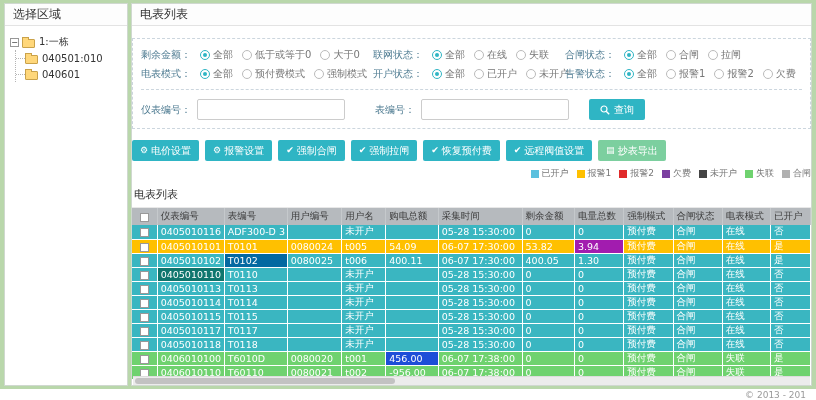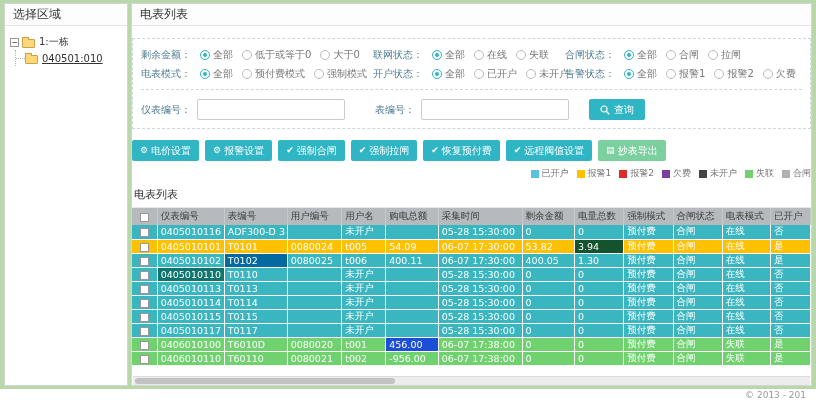--- a/index.html
+++ b/index.html
@@ -13,21 +13,21 @@
 
   
   .tree{padding:8px 5px;font-size:10px;color:#333;}
   .tree-root{display:flex;align-items:center;height:16px;}
   .toggle{width:9px;height:9px;border:1px solid #979797;background:#fff;font-size:8px;line-height:7px;
     text-align:center;color:#333;flex:none;margin-right:3px;cursor:pointer;}
   .folder{width:13px;height:9px;background:#ffd77a;border:1px solid #caa24a;border-radius:1px;
     position:relative;flex:none;margin-right:4px;margin-top:2px;}
   .folder:before{content:"";position:absolute;top:-3px;left:-1px;width:5px;height:2px;
     background:#ffd77a;border:1px solid #caa24a;border-bottom:0;}
-  .tree-children{margin-left:5px;border-left:1px dotted #b5b5b5;text-decoration:underline;}
+  .tree-children{margin-left:5px;border-left:1px dotted #b5b5b5;}
   .tree-child{display:flex;align-items:center;height:16px;cursor:pointer;}
   .elbow{width:9px;height:0;border-top:1px dotted #b5b5b5;flex:none;}
   .tree-label{white-space:nowrap;}
 
   
   .content{flex:1;padding:12px 0 0;overflow:hidden;position:relative;}
   .filter-box{border:1px dashed #ccd6de;padding:6px 8px 8px;}
   .radio-row{display:grid;grid-template-columns:232px 192px 1fr;margin:3px 0 5px;}
   .radio-group{display:flex;align-items:center;gap:9px;font-size:10px;color:#5d7b8a;white-space:nowrap;}
   .group-label{color:#4f7c92;}
@@ -79,20 +79,25 @@
       <div class="tree-root">
         <span class="toggle">−</span>
         <span class="folder"></span>
         <span class="tree-label">1:一栋</span>
       </div>
       <div class="tree-children" id="tree-children">
           <div class="tree-child">
             <span class="elbow"></span>
             <span class="folder"></span>
             <span class="tree-label">040501:010</span>
+          </div>
+          <div class="tree-child">
+            <span class="elbow"></span>
+            <span class="folder"></span>
+            <span class="tree-label">040601</span>
           </div>
         </div>
     </div>
   </aside>
 
   <section class="main-panel">
     <div class="panel-header">电表列表</div>
 
     <div class="content">
 
@@ -328,21 +333,21 @@
             </tr>
             <tr>
               <td class="cb-col" style="background: rgb(255, 192, 0);"><span class="cb"></span></td>
               <td style="background: rgb(255, 192, 0);">0405010101</td>
               <td style="background: rgb(255, 192, 0);">T0101</td>
               <td style="background: rgb(255, 192, 0);">0080024</td>
               <td style="background: rgb(255, 192, 0);">t005</td>
               <td style="background: rgb(255, 192, 0);">54.09</td>
               <td style="background: rgb(255, 192, 0);">06-07 17:30:00</td>
               <td style="background: rgb(255, 192, 0);">53.82</td>
-              <td style="background: #14532d;">3.94</td>
+              <td style="background: #a21caf;">3.94</td>
               <td style="background: rgb(255, 192, 0);">预付费</td>
               <td style="background: rgb(255, 192, 0);">合闸</td>
               <td style="background: rgb(255, 192, 0);">在线</td>
               <td style="background: rgb(255, 192, 0);">是</td>
             </tr>
             <tr>
               <td class="cb-col" style="background: rgb(58, 182, 193);"><span class="cb"></span></td>
               <td style="background: rgb(58, 182, 193);">0405010102</td>
               <td style="background: #0369a1;">T0102</td>
               <td style="background: rgb(58, 182, 193);">0080025</td>
@@ -413,20 +418,35 @@
               <td style="background: rgb(58, 182, 193);">0</td>
               <td style="background: rgb(58, 182, 193);">预付费</td>
               <td style="background: rgb(58, 182, 193);">合闸</td>
               <td style="background: rgb(58, 182, 193);">在线</td>
               <td style="background: rgb(58, 182, 193);">否</td>
             </tr>
             <tr>
               <td class="cb-col" style="background: rgb(58, 182, 193);"><span class="cb"></span></td>
               <td style="background: rgb(58, 182, 193);">0405010117</td>
               <td style="background: rgb(58, 182, 193);">T0117</td>
+              <td style="background: rgb(58, 182, 193);"></td>
+              <td style="background: rgb(58, 182, 193);">未开户</td>
+              <td style="background: rgb(58, 182, 193);"></td>
+              <td style="background: rgb(58, 182, 193);">05-28 15:30:00</td>
+              <td style="background: rgb(58, 182, 193);">0</td>
+              <td style="background: rgb(58, 182, 193);">0</td>
+              <td style="background: rgb(58, 182, 193);">预付费</td>
+              <td style="background: rgb(58, 182, 193);">合闸</td>
+              <td style="background: rgb(58, 182, 193);">在线</td>
+              <td style="background: rgb(58, 182, 193);">否</td>
+            </tr>
+            <tr>
+              <td class="cb-col" style="background: rgb(58, 182, 193);"><span class="cb"></span></td>
+              <td style="background: rgb(58, 182, 193);">0405010118</td>
+              <td style="background: rgb(58, 182, 193);">T0118</td>
               <td style="background: rgb(58, 182, 193);"></td>
               <td style="background: rgb(58, 182, 193);">未开户</td>
               <td style="background: rgb(58, 182, 193);"></td>
               <td style="background: rgb(58, 182, 193);">05-28 15:30:00</td>
               <td style="background: rgb(58, 182, 193);">0</td>
               <td style="background: rgb(58, 182, 193);">0</td>
               <td style="background: rgb(58, 182, 193);">预付费</td>
               <td style="background: rgb(58, 182, 193);">合闸</td>
               <td style="background: rgb(58, 182, 193);">在线</td>
               <td style="background: rgb(58, 182, 193);">否</td>

